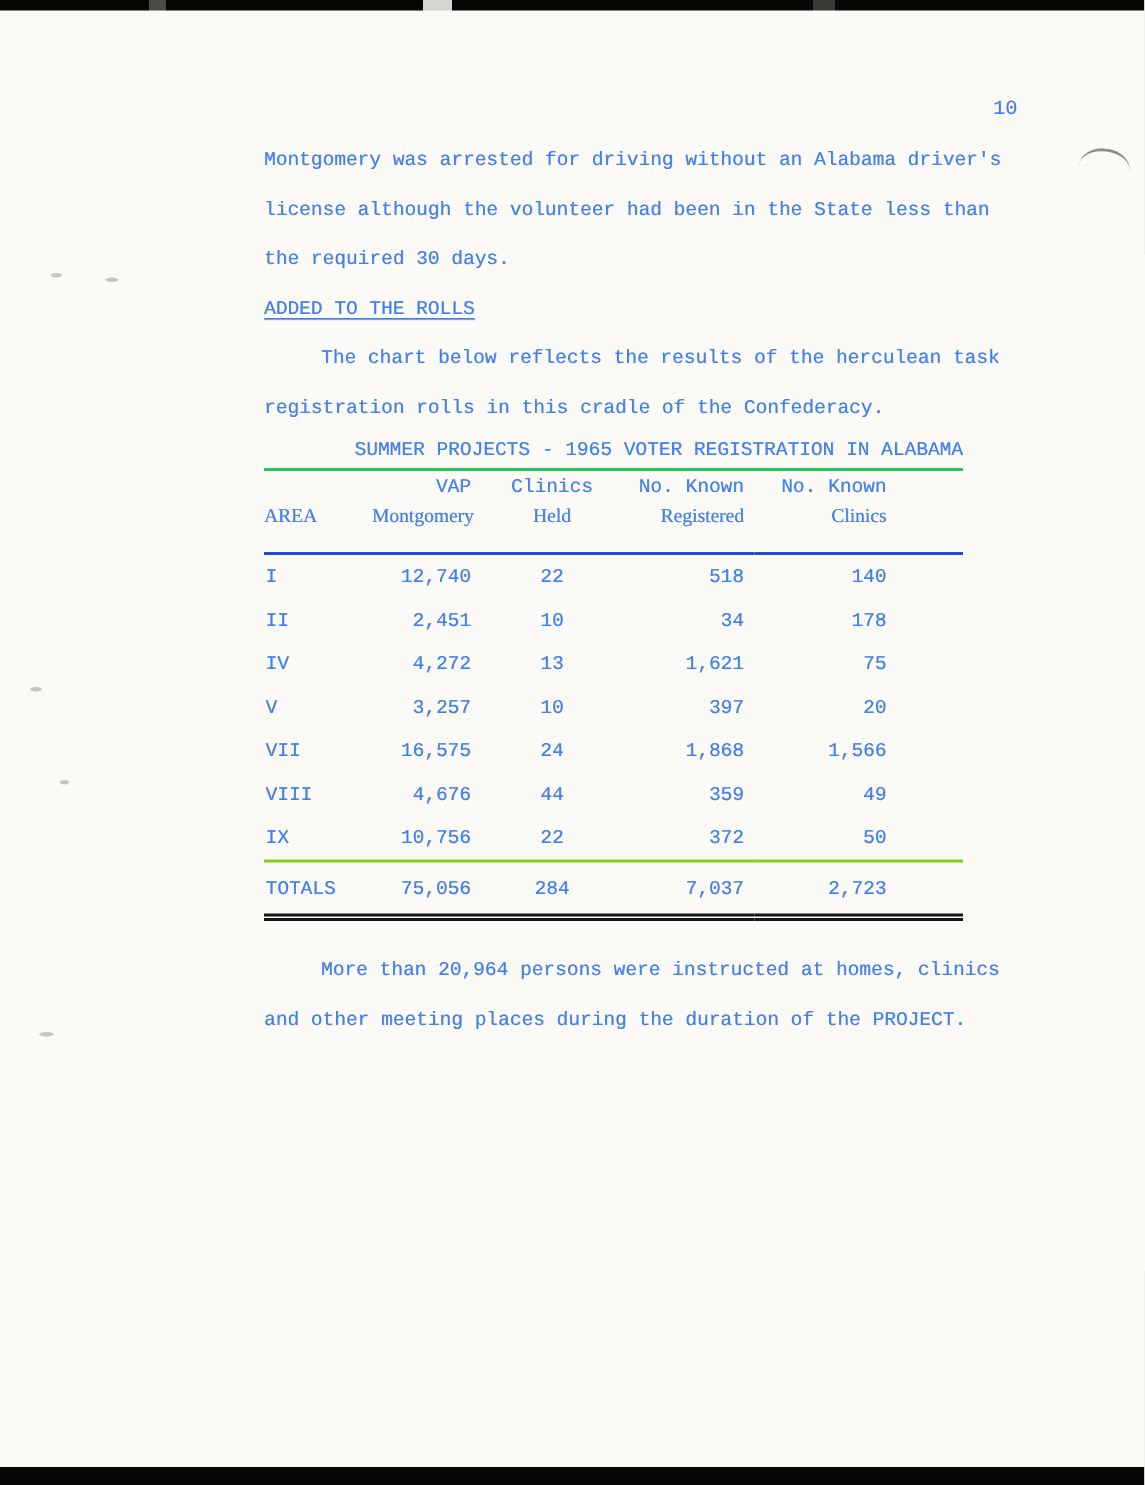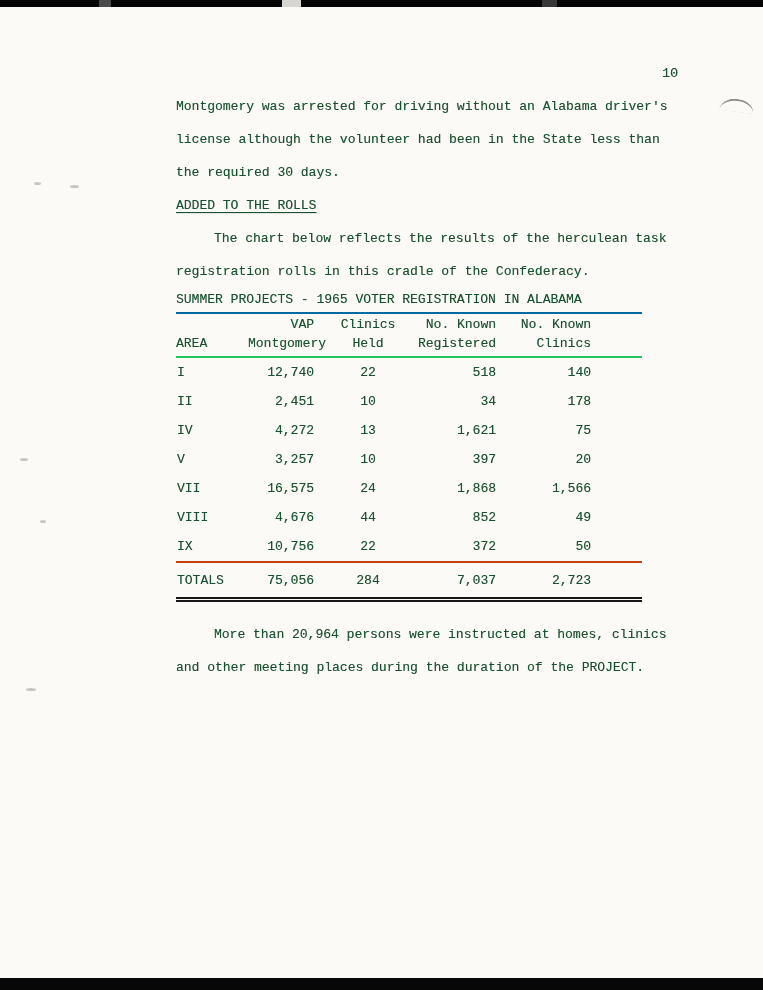--- a/index.html
+++ b/index.html
@@ -2,21 +2,21 @@
 <html><head>
 <meta charset="utf-8">
 <style>
   * { box-sizing: border-box; }
   html, body { margin: 0; padding: 0; background: #e8e8e6; }
   .page {
     position: relative;
     width: 763px; height: 990px;
     background: #fbfaf6;
     font-family: "Liberation Mono", "DejaVu Sans Mono", monospace;
-    color: #14532d;
+    color: #3b82f6;
     overflow: hidden;
     text-shadow: 0.3px 0.3px 0 rgba(25,25,25,0.35);
   }
   .scan-strip-top {
     position: absolute; top: 0; left: 0; width: 100%; height: 7px;
     background: linear-gradient(90deg,
       #060606 0 13%, #4a4a4a 13% 14.5%,
       #060606 14.5% 37%, rgba(0,0,0,0.15) 37% 39.5%,
       #060606 39.5% 71%, #383838 71% 73%,
       #060606 73% 100%);
@@ -43,46 +43,46 @@
   .line { line-height: 33px; white-space: nowrap; }
   .indent { padding-left: 38px; }
   .heading {
     line-height: 33px; text-align: left; padding-right: 180px;
     white-space: nowrap;
   }
   .heading span { text-decoration: underline; text-underline-offset: 3px; }
 
   .table-block { margin-top: 2px; width: 466px; }
   .table-title {
-    text-align: left; font-size: 13px; line-height: 20px;
-    padding-bottom: 2px; border-bottom: 2px solid #0369a1;
+    text-align: right; font-size: 13px; line-height: 20px;
+    padding-bottom: 2px; border-bottom: 2px solid #22c55e;
     white-space: nowrap;
   }
   table.data-table {
     width: 466px; border-collapse: collapse; table-layout: fixed;
     font-size: 13px; margin-top: 1px;
   }
   col.c-area { width: 72px; }
   col.c-vap { width: 80px; }
   col.c-clinics { width: 80px; }
   col.c-reg { width: 95px; }
   col.c-den { width: 95px; }
   col.c-fill { width: 44px; }
   thead td { line-height: 19px; padding: 0; vertical-align: bottom; }
-  thead tr.h2 td { border-bottom: 2px solid #22c55e; padding-bottom: 3px; }
+  thead tr.h2 td { border-bottom: 2px solid #1d4ed8; padding-bottom: 15px; font-family: Liberation Serif, serif; }
   td.a { text-align: left; }
   td.num { text-align: right; padding-right: 7px; }
   td.vapcol { text-align: right; padding-right: 14px; }
   td.ctr { text-align: center; }
   tbody td { line-height: 17px; padding-top: 6px; padding-bottom: 6px; }
   tbody td.num, tfoot td.num { padding-right: 7px; }
   tbody td.vapcol, tfoot td.vapcol { padding-right: 14px; }
   tfoot td {
     line-height: 17px; padding-top: 9px; padding-bottom: 8px;
-    border-top: 2px solid #c2410c;
+    border-top: 2px solid #84cc16;
     border-bottom: 5px double #161616;
   }
   .para3 { margin-top: 16px; }
 </style>
 </head>
 <body>
 
 <div class="page">
   <div class="scan-strip-top"></div>
   <div class="scan-strip-bottom"></div>
@@ -178,21 +178,21 @@
             <td class="vapcol">16,575</td>
             <td class="ctr">24</td>
             <td class="num">1,868</td>
             <td class="num">1,566</td>
             <td></td>
           </tr>
           <tr>
             <td class="a">VIII</td>
             <td class="vapcol">4,676</td>
             <td class="ctr">44</td>
-            <td class="num">852</td>
+            <td class="num">359</td>
             <td class="num">49</td>
             <td></td>
           </tr>
           <tr>
             <td class="a">IX</td>
             <td class="vapcol">10,756</td>
             <td class="ctr">22</td>
             <td class="num">372</td>
             <td class="num">50</td>
             <td></td>

